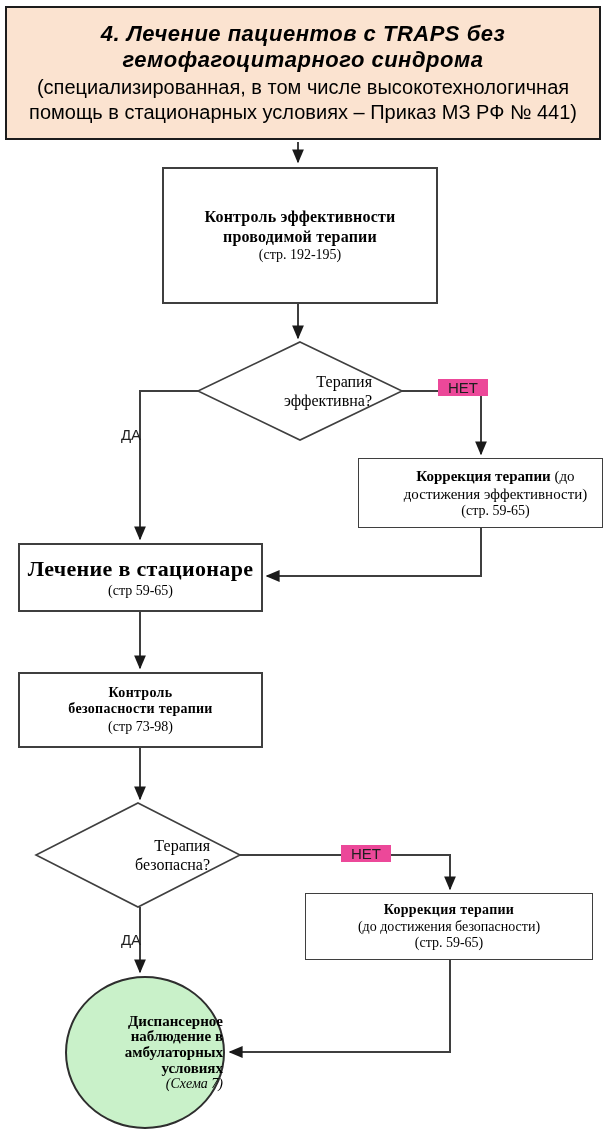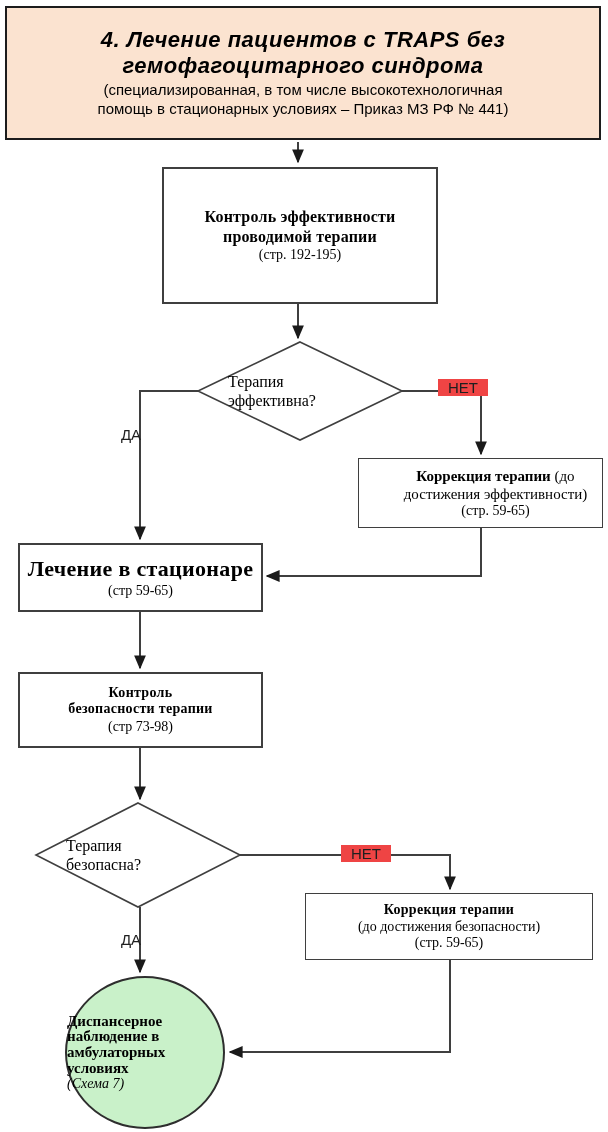--- a/index.html
+++ b/index.html
@@ -14,40 +14,40 @@
     position:absolute;box-sizing:border-box;background:#ffffff;
     border:2px solid var(--box_border);
     display:flex;flex-direction:column;justify-content:center;align-items:center;
     text-align:center;line-height:1.22;
   }
   .header-box{
     background:var(--header_bg);border:2px solid #1c1c1c;
     font-family:"Liberation Sans",sans-serif;line-height:1.18;
   }
   .header-title{font-weight:bold;font-style:italic;font-size:22px;letter-spacing:.5px;line-height:1.15;}
-  .header-sub{font-size:15px;margin-top:3px;line-height:1.25;}
+  .header-sub{font-size:20px;margin-top:3px;line-height:1.25;}
   .bold{font-weight:bold;}
   .pages{font-weight:normal;font-size:14px;}
   .bigtitle{font-weight:bold;font-size:22px;letter-spacing:.3px;}
   .midtitle{font-weight:bold;font-size:14px;letter-spacing:.3px;line-height:1.2;}
   .smtitle{font-weight:bold;font-size:16px;letter-spacing:.2px;}
   .corr1{font-size:15px;line-height:1.2;padding-left:30px;}
   .diamond-text{
     position:absolute;display:flex;flex-direction:column;justify-content:center;
-    text-align:left;font-size:16px;line-height:1.2;
+    text-align:right;font-size:16px;line-height:1.2;
   }
   .edge-label{
     position:absolute;font-family:"Liberation Sans",sans-serif;font-size:15px;
     color:#1f1f1f;text-align:center;
   }
-  .edge-label.onwire{background:#ef4444;padding:0 2px;}
+  .edge-label.onwire{background:#ec4899;padding:0 2px;}
   .terminal{
     position:absolute;box-sizing:border-box;border-radius:50%;
     background:var(--circle_bg);border:2px solid #2e2e2e;
-    display:flex;flex-direction:column;justify-content:center;align-items:flex-start;
+    display:flex;flex-direction:column;justify-content:center;align-items:flex-end;
     text-align:center;font-size:15px;font-weight:bold;line-height:1.05;
   }
   .scheme-ref{font-weight:normal;font-style:italic;font-size:14px;}
 </style>
 </head>
 <body>
 
 <div class="stage">
 
   <svg class="wires">

